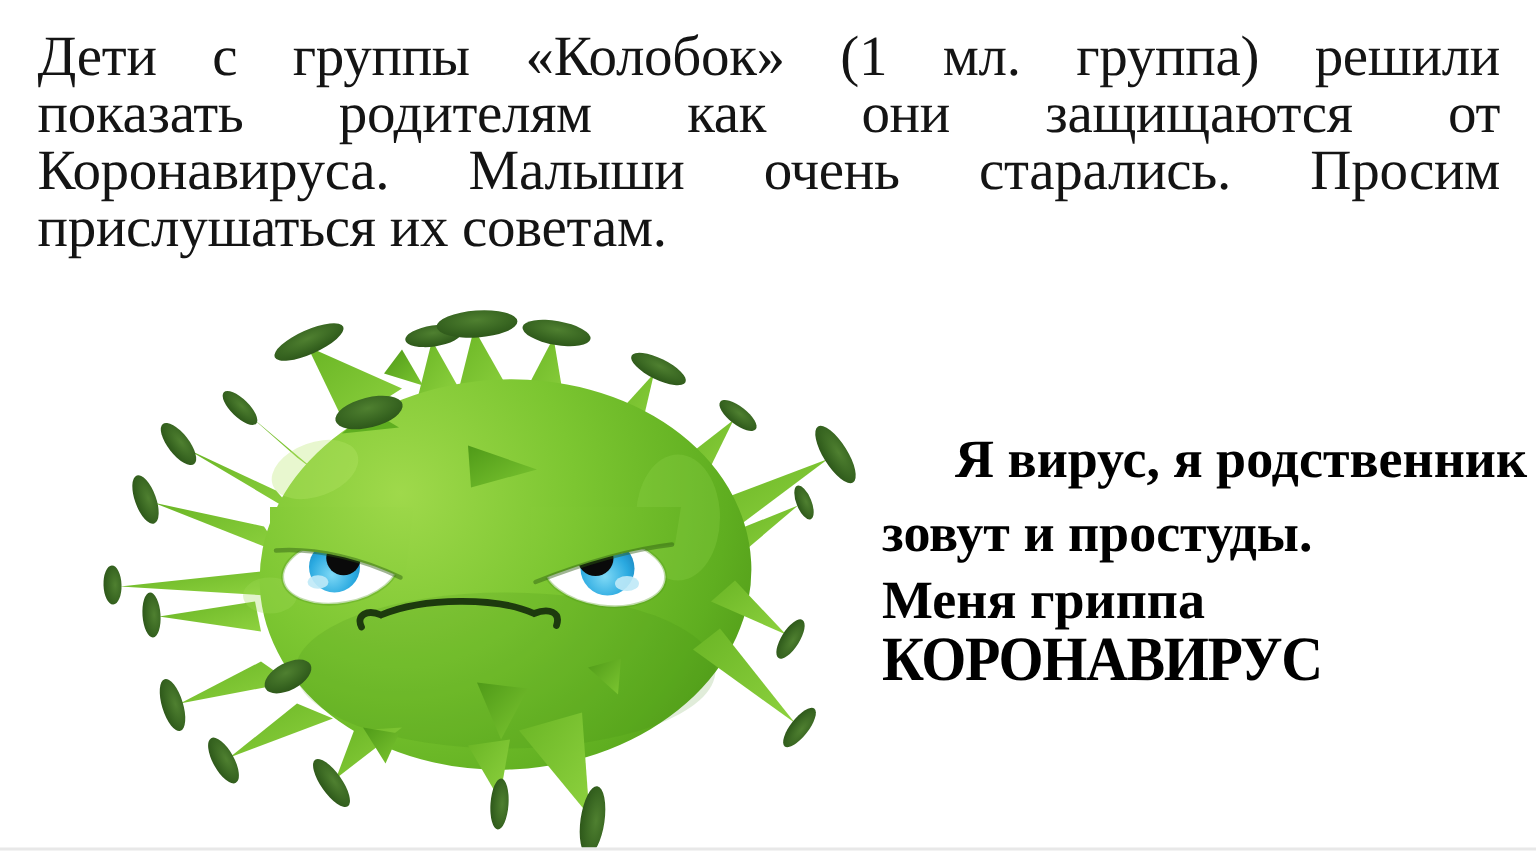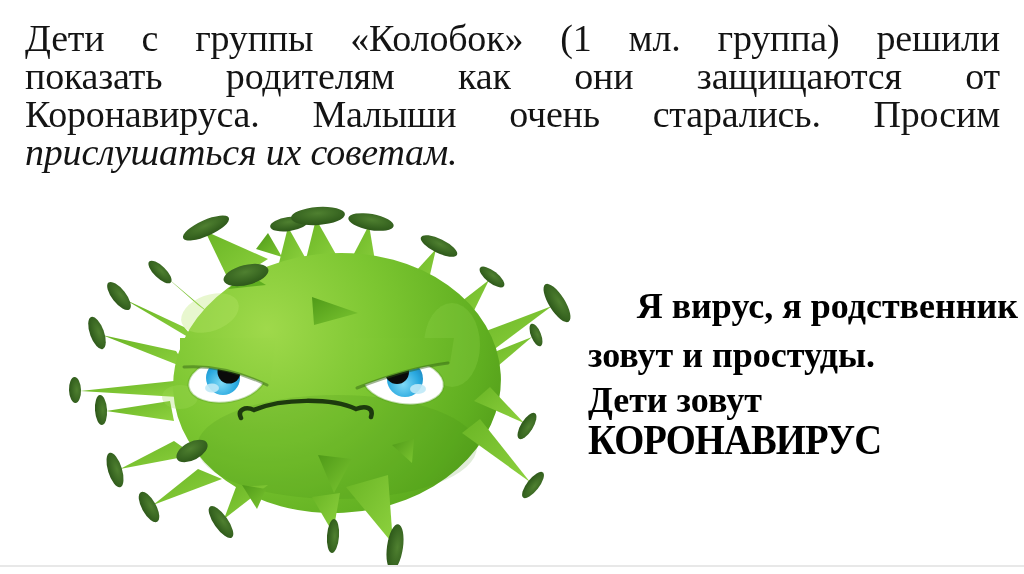--- a/index.html
+++ b/index.html
@@ -25,21 +25,20 @@
   }
   .intro .line {
     text-align: justify;
     text-align-last: justify;
     height: 38px;
     white-space: normal;
   }
   .intro .line.last {
     text-align: left;
     text-align-last: left;
-    font-style: italic;
   }
   
   .speech {
     position: absolute;
     left: 588px; top: 288px; width: 430px;
     color: var(--speech-color, #000000);
     font-weight: bold;
     font-size: 36px;
     line-height: 1;
   }
@@ -193,19 +192,19 @@
 
       <g>
         <path d="M 181,223 C 177,215 185,211 194,215 C 222,203 272,203 296,214 C 306,210 314,213 311,222" stroke="#1d3a0e" stroke-width="4.5" fill="none" stroke-linecap="round"></path>
       </g>
     </svg>
   </div>
 
   <div class="speech">
     <span class="sline sl1">Я вирус, я родственник</span>
     <span class="sline sl2">зовут и простуды.</span>
-    <span class="sline sl3">Дети зовут</span>
+    <span class="sline sl3">Меня гриппа</span>
     <span class="sline sl4">КОРОНАВИРУС</span>
   </div>
 
   <div class="bottom-divider"></div>
 
 </div>
 
 </body></html>

